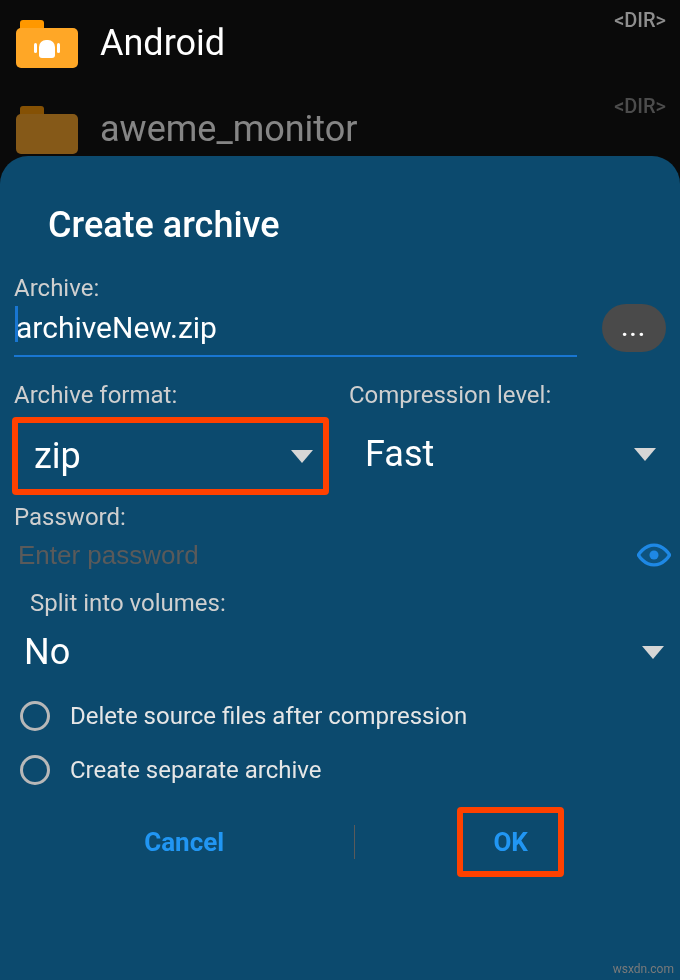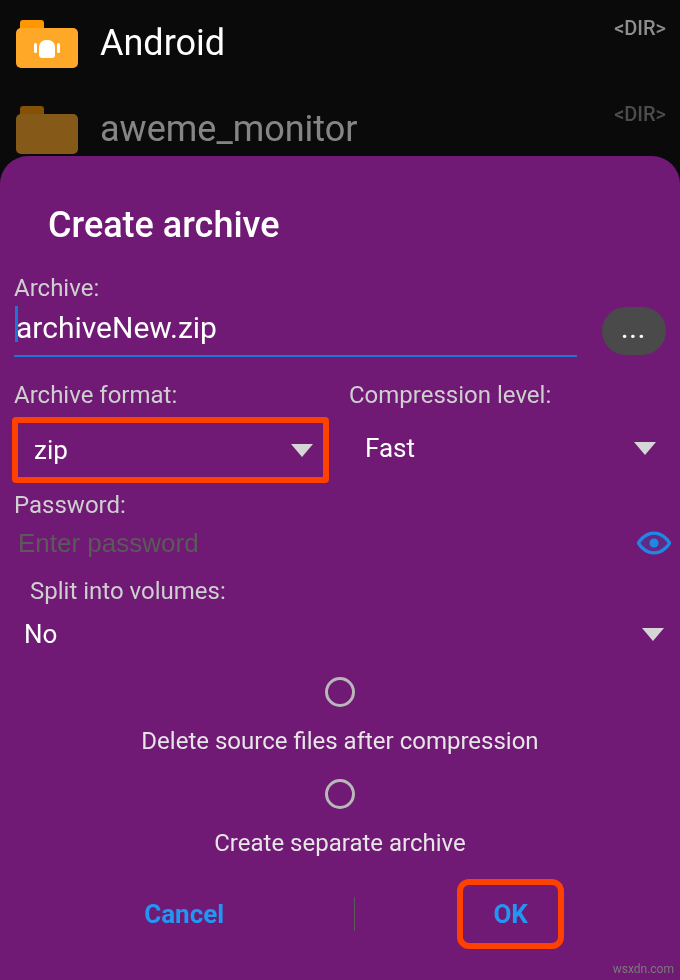--- a/index.html
+++ b/index.html
@@ -9,60 +9,60 @@
     .filelist { position: absolute; inset: 0; background: #0a0a0a; }
     .filerow { display: flex; align-items: center; padding: 18px 16px; position: relative; }
     .folder-icon { width: 62px; height: 50px; position: relative; margin-right: 22px; }
     .folder-icon .tab { position: absolute; top: 2px; left: 4px; width: 24px; height: 10px; background: #ff9800; border-radius: 3px 3px 0 0; }
     .folder-icon .body { position: absolute; top: 10px; left: 0; right: 0; bottom: 0; background: #ffa726; border-radius: 5px; }
     .folder-icon .droid { position: absolute; left: 50%; top: 62%; transform: translate(-50%, -50%); width: 16px; height: 18px; background: #fff; border-radius: 7px 7px 3px 3px; }
     .folder-icon .droid::before, .folder-icon .droid::after { content: ""; position: absolute; width: 3px; height: 10px; background: #fff; border-radius: 2px; top: 3px; }
     .folder-icon .droid::before { left: -5px; }
     .folder-icon .droid::after { right: -5px; }
     .row-label { color: #fff; font-size: 36px; font-weight: 400; }
-    .dir-tag { position: absolute; right: 14px; top: 16px; color: #8e8e8e; font-size: 20px; font-weight: 500; }
+    .dir-tag { position: absolute; right: 14px; top: 8px; color: #8e8e8e; font-size: 20px; font-weight: 500; }
 
     
-    .dialog { position: absolute; left: 0; right: 0; top: 156px; bottom: 0; background: #701a75; border-radius: 28px 28px 0 0; padding: 48px 14px 16px 14px; display: flex; flex-direction: column; }
+    .dialog { position: absolute; left: 0; right: 0; top: 156px; bottom: 0; background: #0c4a6e; border-radius: 28px 28px 0 0; padding: 48px 14px 16px 14px; display: flex; flex-direction: column; }
     .dialog-title { color: #fff; font-size: 36px; font-weight: 500; margin: 0 0 28px 34px; }
     .label { color: #cfcfcf; font-size: 24px; margin-bottom: 2px; }
     .label-tight { color: #cfcfcf; font-size: 24px; margin-bottom: 6px; }
 
-    .archive-row { display: flex; align-items: center; gap: 25px; }
+    .archive-row { display: flex; gap: 25px; }
     .input-underline { flex: 1; position: relative; }
     .text-input { width: 100%; background: transparent; border: none; outline: none; color: #fff; font-size: 30px; padding: 6px 2px 10px 2px; border-bottom: 2px solid #1976d2; font-family: inherit; }
     .cursor { position: absolute; left: 1px; top: 2px; width: 3px; height: 36px; background: #1976d2; }
     .ellipsis-btn { width: 64px; height: 48px; border-radius: 26px; background: #4a4a4a; color: #fff; display: flex; align-items: center; justify-content: center; font-size: 22px; letter-spacing: 2px; font-weight: 700; }
 
     .two-col { display: flex; gap: 18px; margin-top: 24px; }
     .col { flex: 1; }
-    .select { display: flex; align-items: center; justify-content: space-between; padding: 12px 10px 12px 16px; color: #fff; font-size: 26px; border-radius: 27px; }
+    .select { display: flex; align-items: center; justify-content: space-between; padding: 12px 10px 12px 16px; color: #fff; font-size: 36px; border-radius: 27px; }
     .select .val { color: #fff; }
     .chev-down { width: 0; height: 0; border-left: 11px solid transparent; border-right: 11px solid transparent; border-top: 13px solid #d6d6d6; }
 
     .highlight-box { border: 6px solid #ff4100; border-radius: 4px; }
     .format-wrap { padding: 0; margin-top: 2px; margin-left: -2px; margin-right: -2px; display: inline-block; width: 100%; }
 
     .section { margin-top: 20px; }
     .wide-select { padding: 12px 10px 12px 18px; }
 
     .password-row { display: flex; align-items: center; gap: 8px; padding: 4px 2px 10px 2px; }
     .pw-input { flex: 1; background: transparent; border: none; outline: none; font-size: 26px; color: #fff; font-family: Liberation Sans, sans-serif; }
     .pw-input::placeholder { color: #5a5a5a; }
     .eye-icon { width: 36px; height: 36px; display: flex; align-items: center; justify-content: center; }
     .eye-icon svg { width: 34px; height: 34px; }
 
-    .radio-row { display: flex; align-items: center; gap: 20px; padding: 12px 6px; flex-direction: column; }
+    .radio-row { display: flex; align-items: center; gap: 20px; padding: 12px 6px; }
     .radio-circle { width: 30px; height: 30px; border: 3px solid #b8b8b8; border-radius: 50%; flex-shrink: 0; }
     .radio-text { color: #e6e6e6; font-size: 24px; }
 
     .button-bar { display: flex; align-items: center; justify-content: space-evenly; margin-top: 10px; padding-bottom: 24px; }
     .vdiv { width: 1px; height: 34px; background: #5a5a5a; }
     .dlg-btn { color: #2196f3; font-size: 26px; font-weight: 700; padding: 18px 28px; text-align: center; }
-    .ok-box { border: 6px solid #ff4100; border-radius: 12px; padding: 10px 22px; }
+    .ok-box { border: 6px solid #ff4100; border-radius: 4px; padding: 10px 22px; }
     .ok-box .dlg-btn { padding: 4px 8px; }
 
     .watermark { position: absolute; right: 6px; bottom: 4px; color: #7a7a7a; font-size: 12px; }
     .dialog-inner-left { margin-left: -8px; margin-right: -8px; }
   </style>
 </head>
 <body>
 
 <div class="filelist">
   <div class="filerow">

